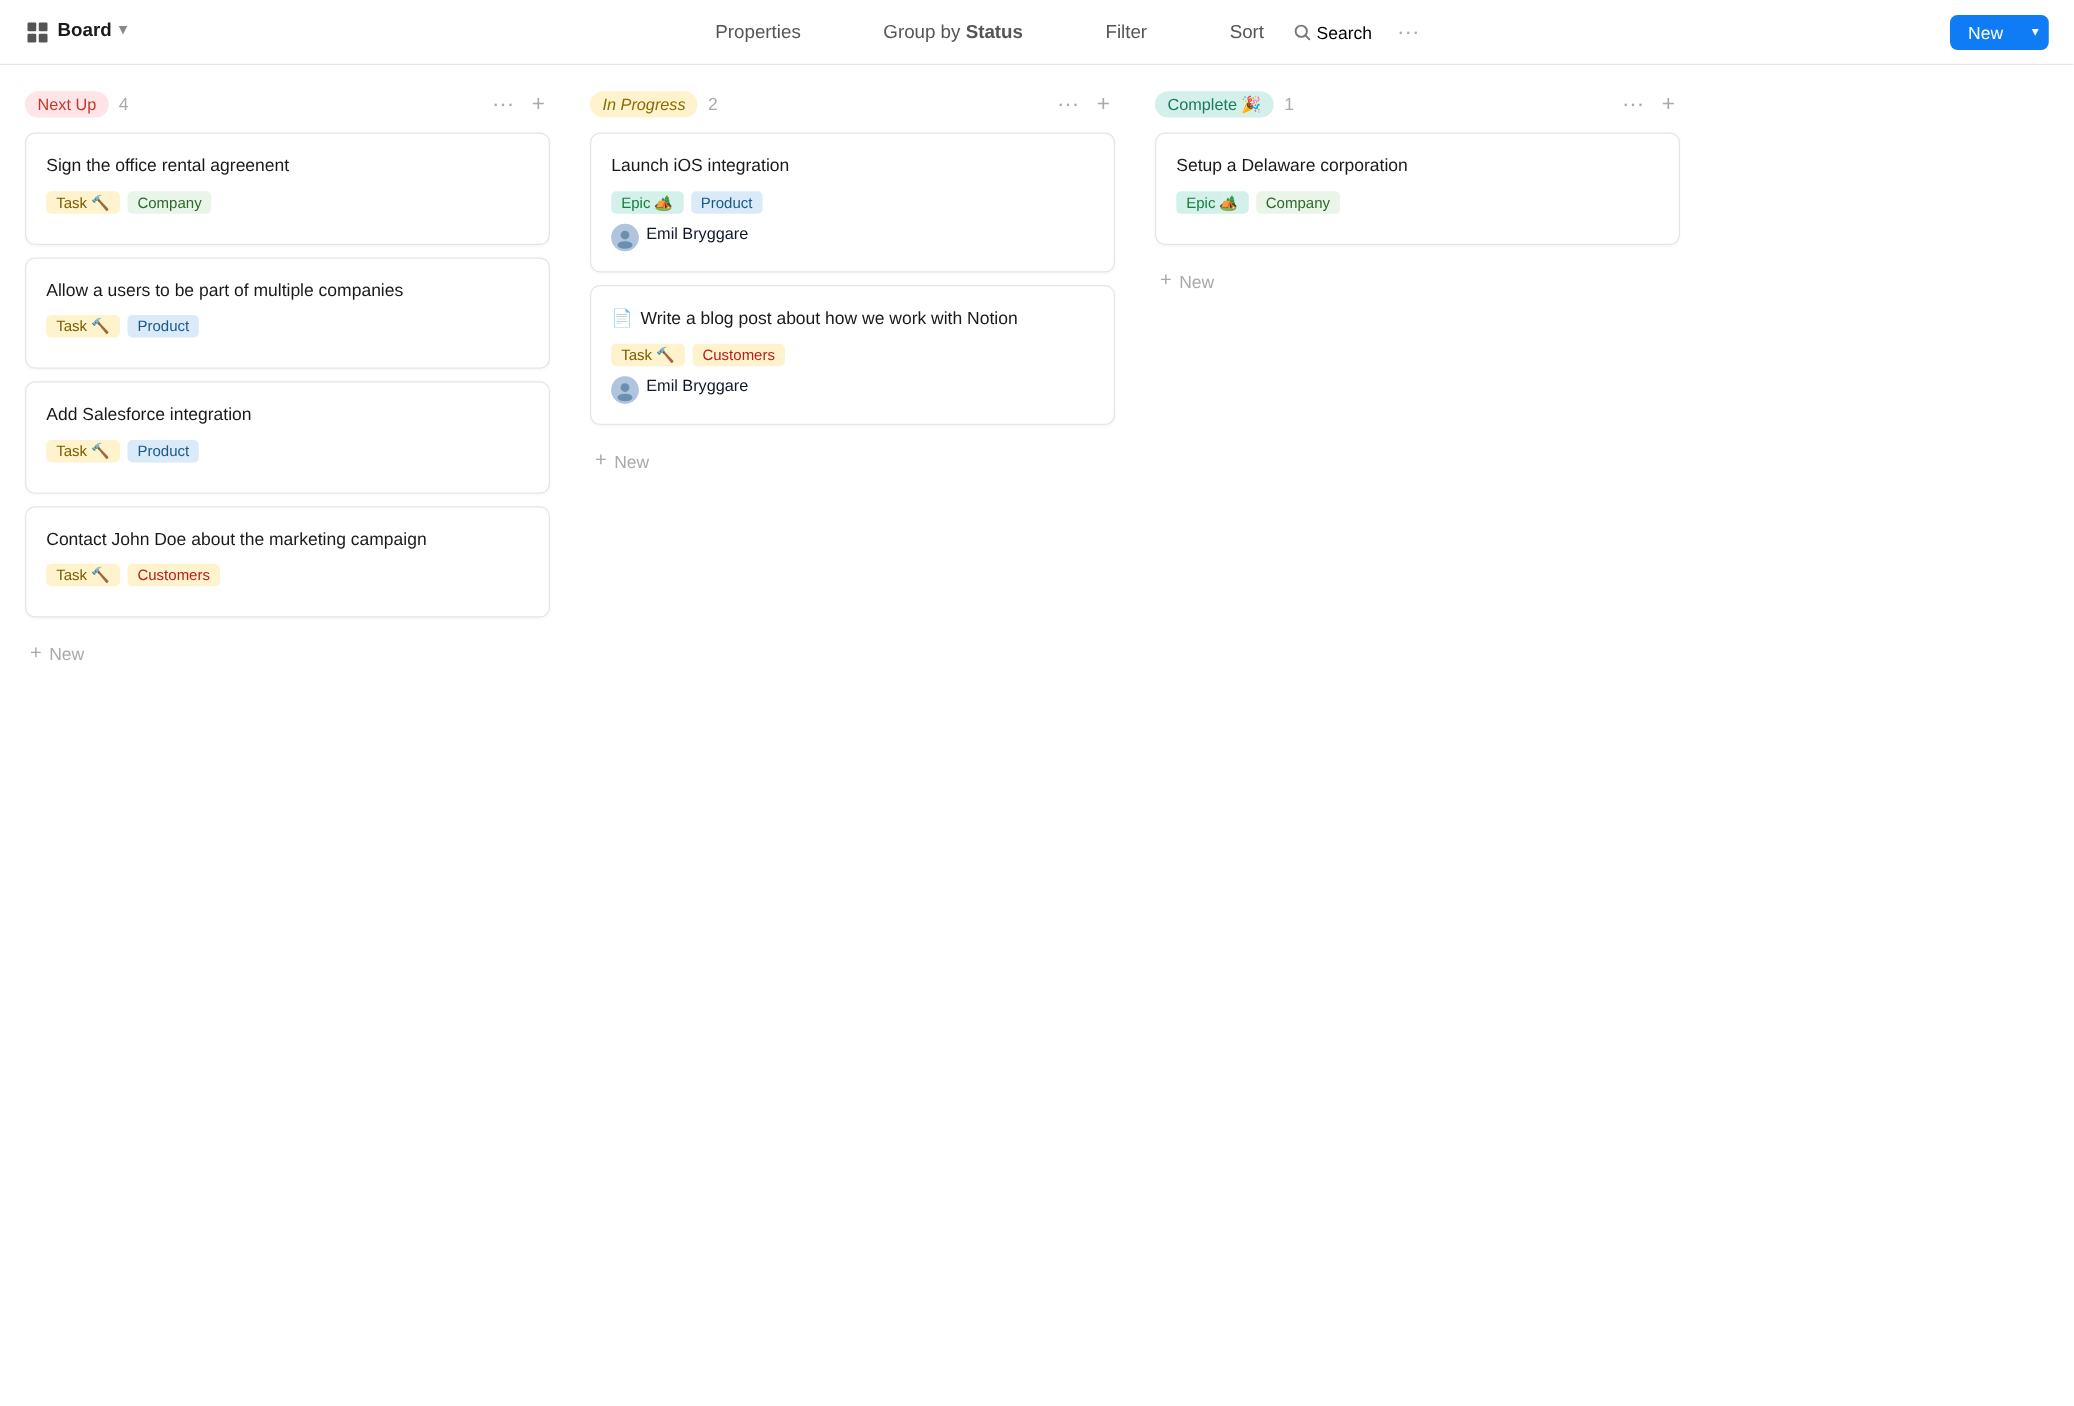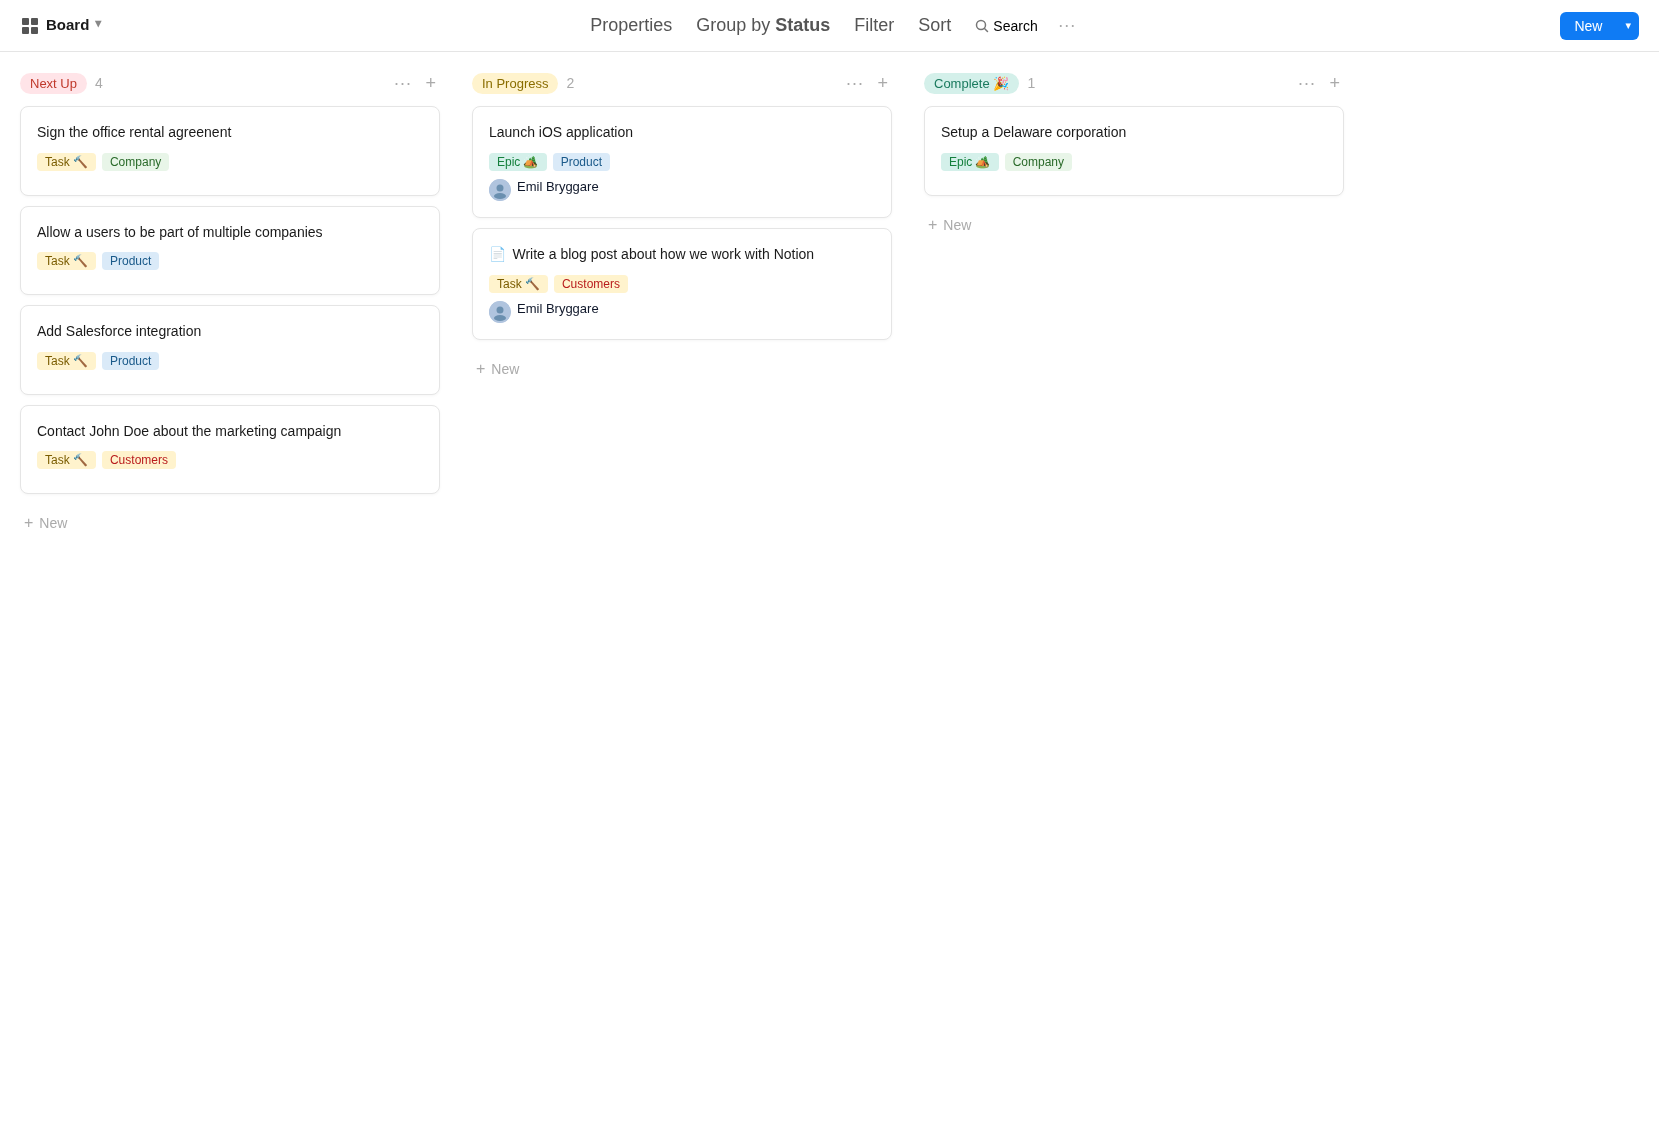--- a/index.html
+++ b/index.html
@@ -36,21 +36,22 @@
       gap: 8px;
       margin-left: auto;
       flex: 1;
       justify-content: center;
     }
     .nav-item {
       padding: 4px 8px;
       color: #555;
       cursor: pointer;
       border-radius: 4px;
-      font-size: 18px;
+      font-size: 15px;
+      margin-left: 42px;
     }
     .nav-search {
       display: flex;
       align-items: center;
       gap: 4px;
       padding: 4px 8px;
       color: #000000;
       cursor: pointer;
       border-radius: 4px;
     }
@@ -119,20 +120,21 @@
       font-size: 13px;
       font-weight: 500;
     }
     .badge-next-up {
       background: #ffe4e8;
       color: #c0392b;
     }
     .badge-in-progress {
       background: #fff3cd;
       color: #8a6d00;
+      font-style: italic;
     }
     .badge-complete {
       background: #d4f0ea;
       color: #1a7a5e;
       text-align: right;
     }
     .column-count {
       color: #aaa;
       font-size: 14px;
       font-weight: 400;
@@ -337,21 +339,21 @@
     <div class="column">
       <div class="column-header">
         <span class="column-status-badge badge-in-progress">In Progress</span>
         <span class="column-count">2</span>
         <div class="column-actions">
           <span class="col-action-btn">···</span>
           <span class="col-action-btn">+</span>
         </div>
       </div>
       <div class="card">
-        <div class="card-title">Launch iOS application</div>
+        <div class="card-title">Launch iOS integration</div>
         <div class="card-tags">
           <span class="tag tag-epic">Epic 🏕️</span>
           <span class="tag tag-product">Product</span>
         </div>
         <div class="card-assignee">
           <div class="avatar">
             <svg viewBox="0 0 22 22" fill="none" xmlns="http://www.w3.org/2000/svg">
         <circle cx="11" cy="11" r="11" fill="#b0c4de"></circle>
         <circle cx="11" cy="9" r="3.5" fill="#6a8faf"></circle>
         <ellipse cx="11" cy="17" rx="6" ry="3" fill="#6a8faf"></ellipse>

